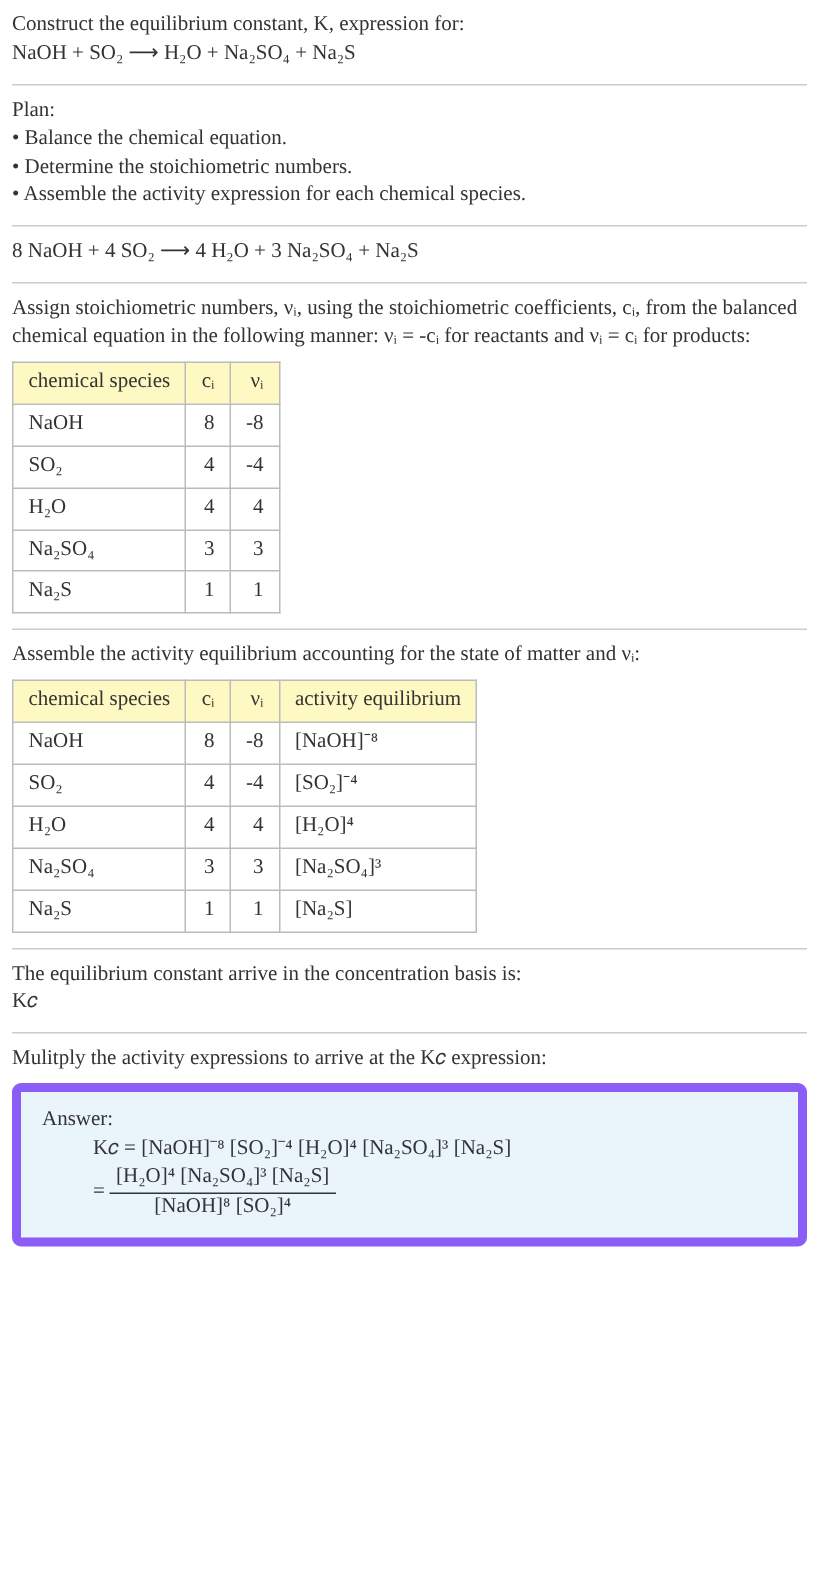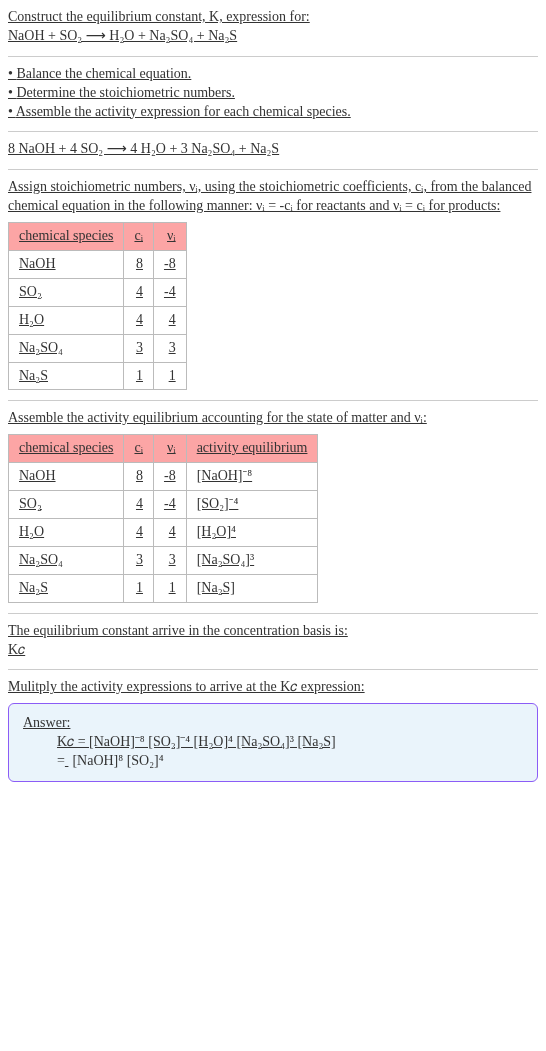--- a/index.html
+++ b/index.html
@@ -8,40 +8,39 @@
     color: #333;
     margin: 0;
     padding: 8px;
     width: 546px;
     box-sizing: border-box;
     line-height: 1.35;
   }
   .section {
     border-bottom: 1px solid #ccc;
     padding: 8px 0 10px 0;
-    text-decoration: underline;
   }
   .section.first { padding-top: 0; }
   .section.last { border-bottom: none; }
   table {
     border-collapse: collapse;
     margin-top: 6px;
   }
   th, td {
     border: 1px solid #bbb;
     padding: 4px 10px;
     text-align: left;
     font-weight: normal;
     vertical-align: middle;
   }
-  th { background: #fca5a5; }
+  th { background: #fef9c3; }
   td.center, th.center { text-align: right; }
   .answer-box {
     background: #eaf4fb;
-    border: 1px solid #8b5cf6;
+    border: 6px solid #8b5cf6;
     border-radius: 6px;
     padding: 10px 14px;
     margin-top: 6px;
   }
   .frac {
     display: inline-block;
     vertical-align: middle;
     text-align: center;
   }
   .frac .num {
@@ -59,20 +58,21 @@
 </style>
 </head>
 <body>
 
 <div class="section first">
   <div>Construct the equilibrium constant, K, expression for:</div>
   <div class="eqline">NaOH + SO₂ ⟶ H₂O + Na₂SO₄ + Na₂S</div>
 </div>
 
 <div class="section">
+  <div>Plan:</div>
   <div>• <span>Balance the chemical equation.</span></div>
   <div>• <span>Determine the stoichiometric numbers.</span></div>
   <div>• <span>Assemble the activity expression for each chemical species.</span></div>
 </div>
 
 <div class="section">
   <div class="eqline">8 NaOH + 4 SO₂ ⟶ 4 H₂O + 3 Na₂SO₄ + Na₂S</div>
 </div>
 
 <div class="section">
@@ -163,17 +163,18 @@
 </div>
 
 <div class="section last">
   <div>Mulitply the activity expressions to arrive at the K𝑐 expression:</div>
   <div class="answer-box">
     <div>Answer:</div>
     <div class="indent eqline">K𝑐 = [NaOH]⁻⁸ [SO₂]⁻⁴ [H₂O]⁴ [Na₂SO₄]³ [Na₂S]</div>
     <div class="indent eqline">
       <span style="display:inline-block; vertical-align:middle;">= </span>
       <span class="frac">
+        <span class="num">[H₂O]⁴ [Na₂SO₄]³ [Na₂S]</span>
         <span class="den">[NaOH]⁸ [SO₂]⁴</span>
       </span>
     </div>
   </div>
 </div>
 
 </body></html>

